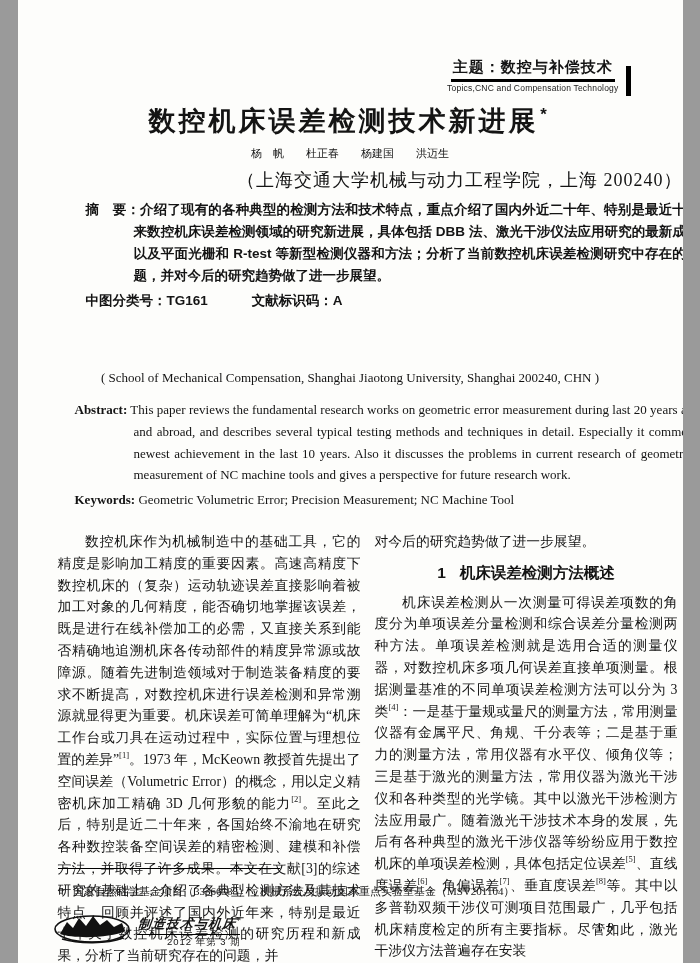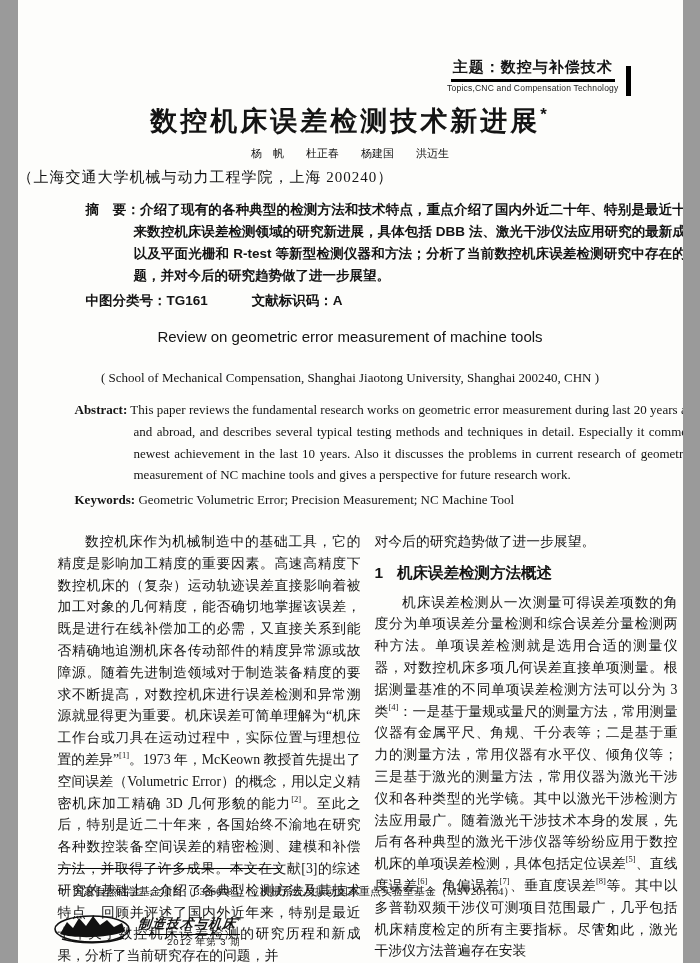--- a/index.html
+++ b/index.html
@@ -20,25 +20,25 @@
   }
   .badge-en {
     font-family:"Liberation Sans", sans-serif; font-size:8.5px;
     letter-spacing:0.2px; margin-top:1px; color:#222;text-align:right;
   }
   .badge-bar { position:absolute; right:0; top:8px; width:5px; height:30px; background:#000; }
 
   
   .title-cn {
     position:absolute; top:103px; left:0; right:0; text-align:center;
-    font-family:Liberation Sans, sans-serif; font-weight:bold;
+    font-family:Liberation Mono, monospace; font-weight:bold;
     font-size:27px; letter-spacing:3px;
   }
   .authors-cn { position:absolute; top:146px; left:0; right:0; text-align:center; font-size:11px; }
-  .affil-cn   { position:absolute; top:168px; left:0; right:0; text-align:left; font-size:15px; letter-spacing:1px; }
+  .affil-cn   { position:absolute; top:168px; left:0; right:0; text-align:right; font-size:18px; letter-spacing:1px; }
 
   
   .abs-cn {
     position:absolute; top:199px; left:68px; width:566px;
     font-family:"Liberation Sans", sans-serif; font-weight:bold;
     font-size:13.5px; line-height:22px; text-align:justify;
   }
   .hang48 { padding-left:48px; }
   .hang48 .hang-label { margin-left:-48px; }
   .kw-cn  { position:absolute; top:271px; left:68px; font-family:"Liberation Sans", sans-serif; font-weight:bold; font-size:13.5px; }
@@ -62,21 +62,21 @@
   
   .columns {
     position:absolute; top:531px; left:40px; width:620px;
     display:flex; gap:14px; font-size:13.8px; line-height:21.8px;
   }
   .col { flex:1; text-align:justify; }
   .para { text-indent:2em; margin:0; }
   .para-noindent { text-indent:0; margin:0; }
   .sec-head {
     font-family:"Liberation Sans", sans-serif; font-weight:bold;
-    font-size:15.5px; margin:9px 0 8px 0; text-align:left; text-indent:0;
+    font-size:15.5px; margin:9px 0 8px 0; text-align:center; text-indent:0;
   }
   .sec-head .sec-no { margin-right:0.9em; }
 
   
   .fn-rule { position:absolute; top:868px; left:40px; width:222px; border-top:1.5px solid #000; }
   .footnote { position:absolute; top:884px; left:42px; width:618px; font-size:11px; }
   .footnote .fn-mark { margin-right:8px; }
 
   
   .footer-logo { position:absolute; top:912px; left:34px; display:flex; align-items:flex-start; }
@@ -109,21 +109,20 @@
 
   <div class="abs-cn hang48">
     <span class="hang-label">摘　要：</span><span>介绍了现有的各种典型的检测方法和技术特点，重点介绍了国内外近二十年、特别是最近十年来数控机床误差检测领域的研究新进展，具体包括 DBB 法、激光干涉仪法应用研究的最新成果以及平面光栅和 R-test 等新型检测仪器和方法；分析了当前数控机床误差检测研究中存在的问题，并对今后的研究趋势做了进一步展望。</span>
   </div>
 
 
   <div class="clc">
     <span>中图分类号：</span><span>TG161</span><span class="gap"></span><span>文献标识码：</span><span>A</span>
   </div>
 
-  <div class="title-en">Review on geometric error measurement of machine tools</div>
   <div class="affil-en">( School of Mechanical Compensation, Shanghai Jiaotong University, Shanghai 200240, CHN )</div>
 
   <div class="abs-en hang59">
     <b class="hang-label">Abstract:</b>
     <span>This paper reviews the fundamental research works on geometric error measurement during last 20 years at home and abroad, and describes several typical testing methods and techniques in detail. Especially it comments the newest achievement in the last 10 years. Also it discusses the problems in current research of geometric error measurement of NC machine tools and gives a perspective for future research work.</span>
   </div>
 
   <div class="kw-en">
     <b>Keywords:</b>
     <span>Geometric Volumetric Error; Precision Measurement; NC Machine Tool</span>

